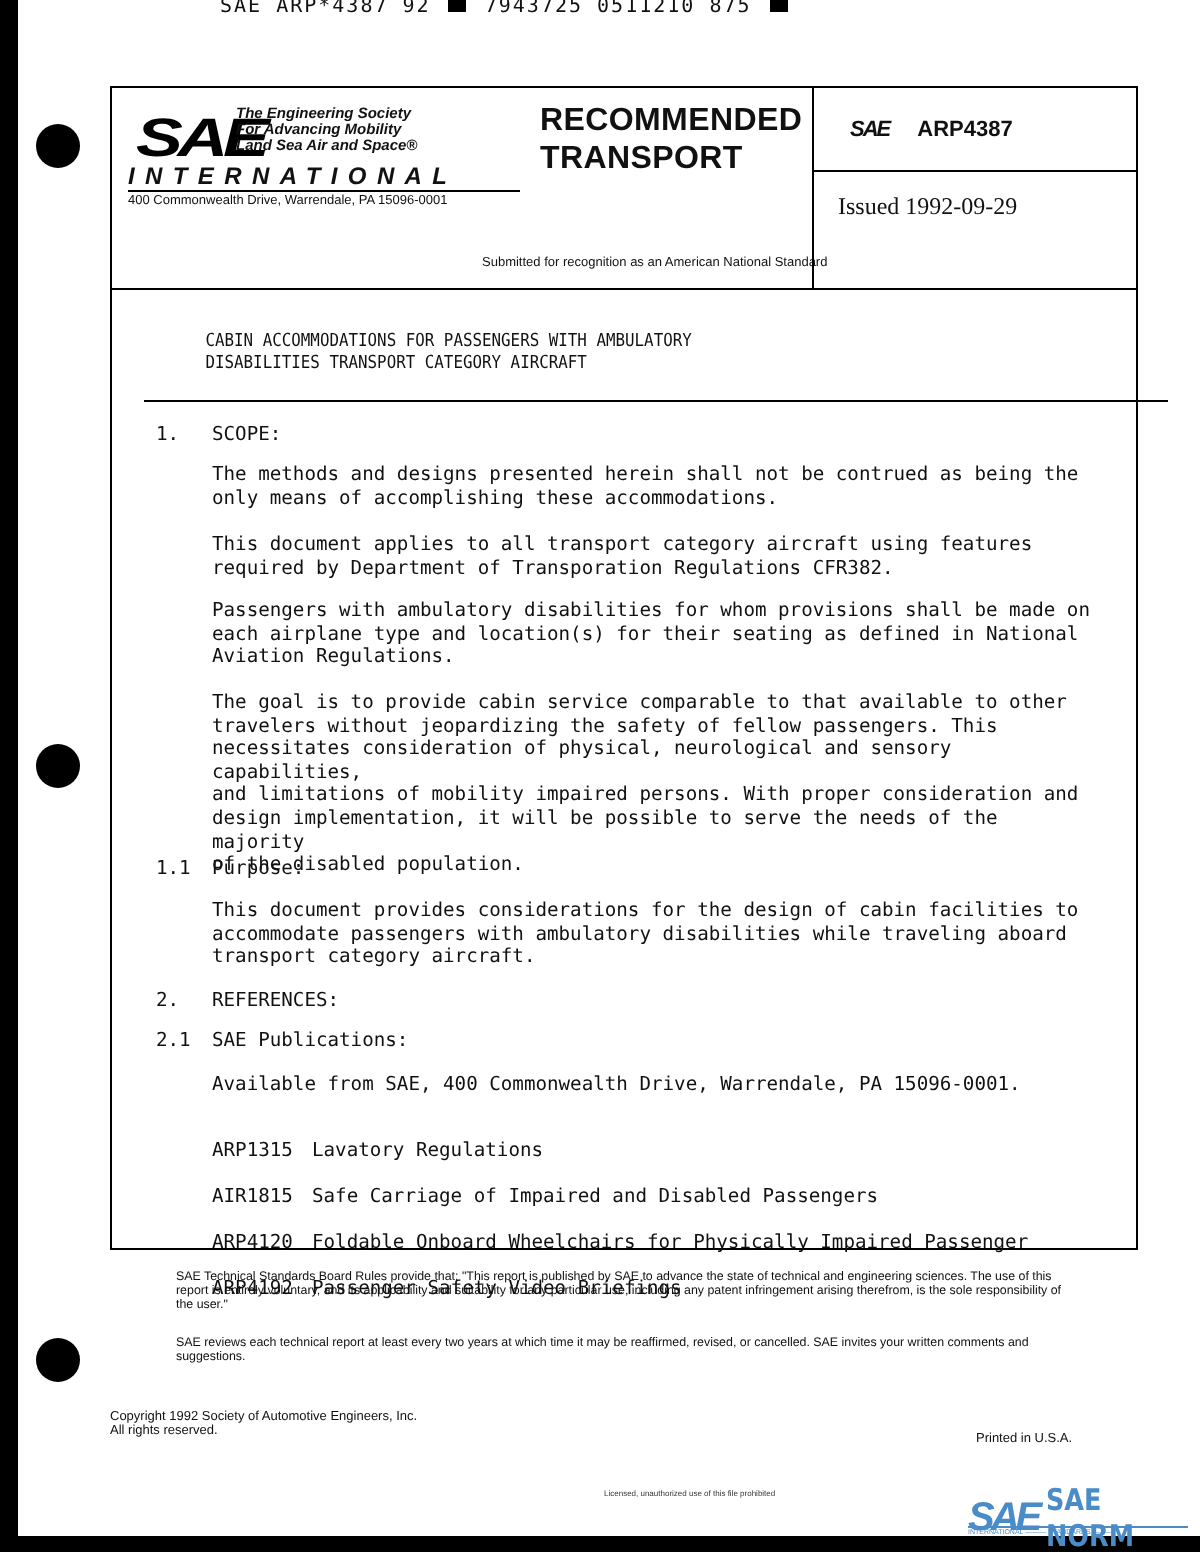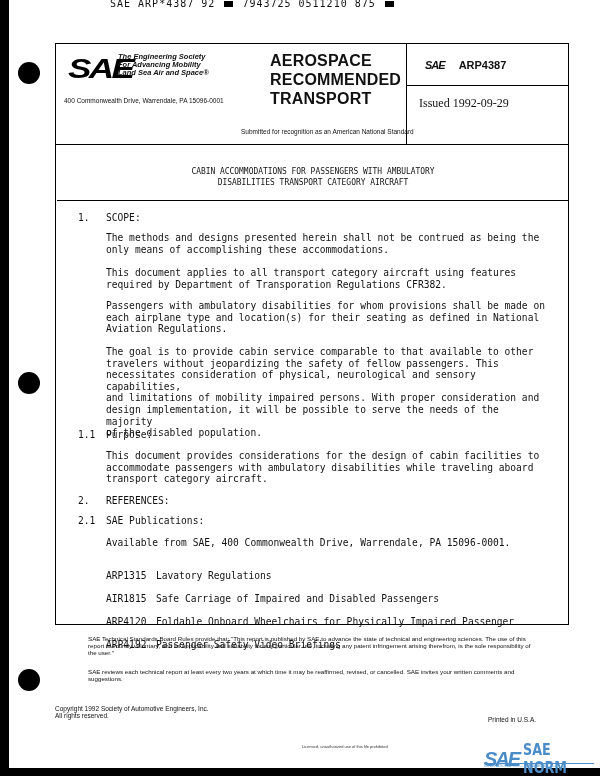--- a/index.html
+++ b/index.html
@@ -34,21 +34,21 @@
   .intl { position: absolute; left: 8px; top: 37px; font-size: 12px; font-style: italic; font-weight: bold; letter-spacing: 5.2px; border-bottom: 1px solid #000; width: 196px; }
   .addr { position: absolute; left: 8px; top: 53px; font-size: 6.5px; }
   .submitted { position: absolute; left: 185px; top: 84px; font-size: 6.5px; white-space: nowrap; }
 
   .arp-title { position: absolute; left: 6px; top: 7px; font-size: 16px; font-weight: bold; line-height: 19px; letter-spacing: 0.2px; }
 
   .sae-small { font-weight: 900; font-style: italic; font-size: 11px; letter-spacing: -1px; }
   .doc-num { font-size: 11px; font-weight: bold; }
 
   
-  .title-box { position: absolute; left: 1px; top: 100px; width: 100%; height: 56px; border-bottom: 1.5px solid #000; text-align: center; }
+  .title-box { position: absolute; left: 16px; top: 100px; width: 100%; height: 56px; border-bottom: 1.5px solid #000; }
   .title-box .t { font-family: "DejaVu Sans Mono", monospace; font-size: 9px; line-height: 11px; padding-top: 22px; transform: scaleX(0.88); }
 
   
   .body { position: absolute; left: 0; top: 158px; width: 100%; font-family: "DejaVu Sans Mono", monospace; font-size: 9.6px; line-height: 11.6px; color: #111; }
   .sec { position: absolute; left: 22px; }
   .sec .num { display: inline-block; width: 28px; }
   .para { position: absolute; left: 50px; width: 440px; white-space: pre-line; }
   .ref-row { display: flex; }
   .ref-row .code { width: 50px; }
 
@@ -75,27 +75,27 @@
 <div class="scan-header"><span>SAE ARP*4387 92</span> <span class="blk"></span> <span>7943725 0511210 875</span> <span class="blk"></span></div>
 
 <div class="frame">
   <div class="hdr-left">
     <div class="sae-logo">SAE</div>
     <div class="tagline">
       <div>The Engineering Society</div>
       <div>For Advancing Mobility</div>
       <div>Land Sea Air and Space®</div>
     </div>
+    <div class="intl">INTERNATIONAL</div>
     <div class="addr">400 Commonwealth Drive, Warrendale, PA 15096-0001</div>
   </div>
   <div class="submitted">Submitted for recognition as an American National Standard</div>
 
   <div class="hdr-mid">
     <div class="arp-title">
-      <div>AEROSPACE</div>
       <div>RECOMMENDED</div>
       <div>TRANSPORT</div>
     </div>
   </div>
 
   <div class="hdr-right">
     <div class="r1">
       <span class="sae-small">SAE</span>
       <span class="doc-num">ARP4387</span>
     </div>

